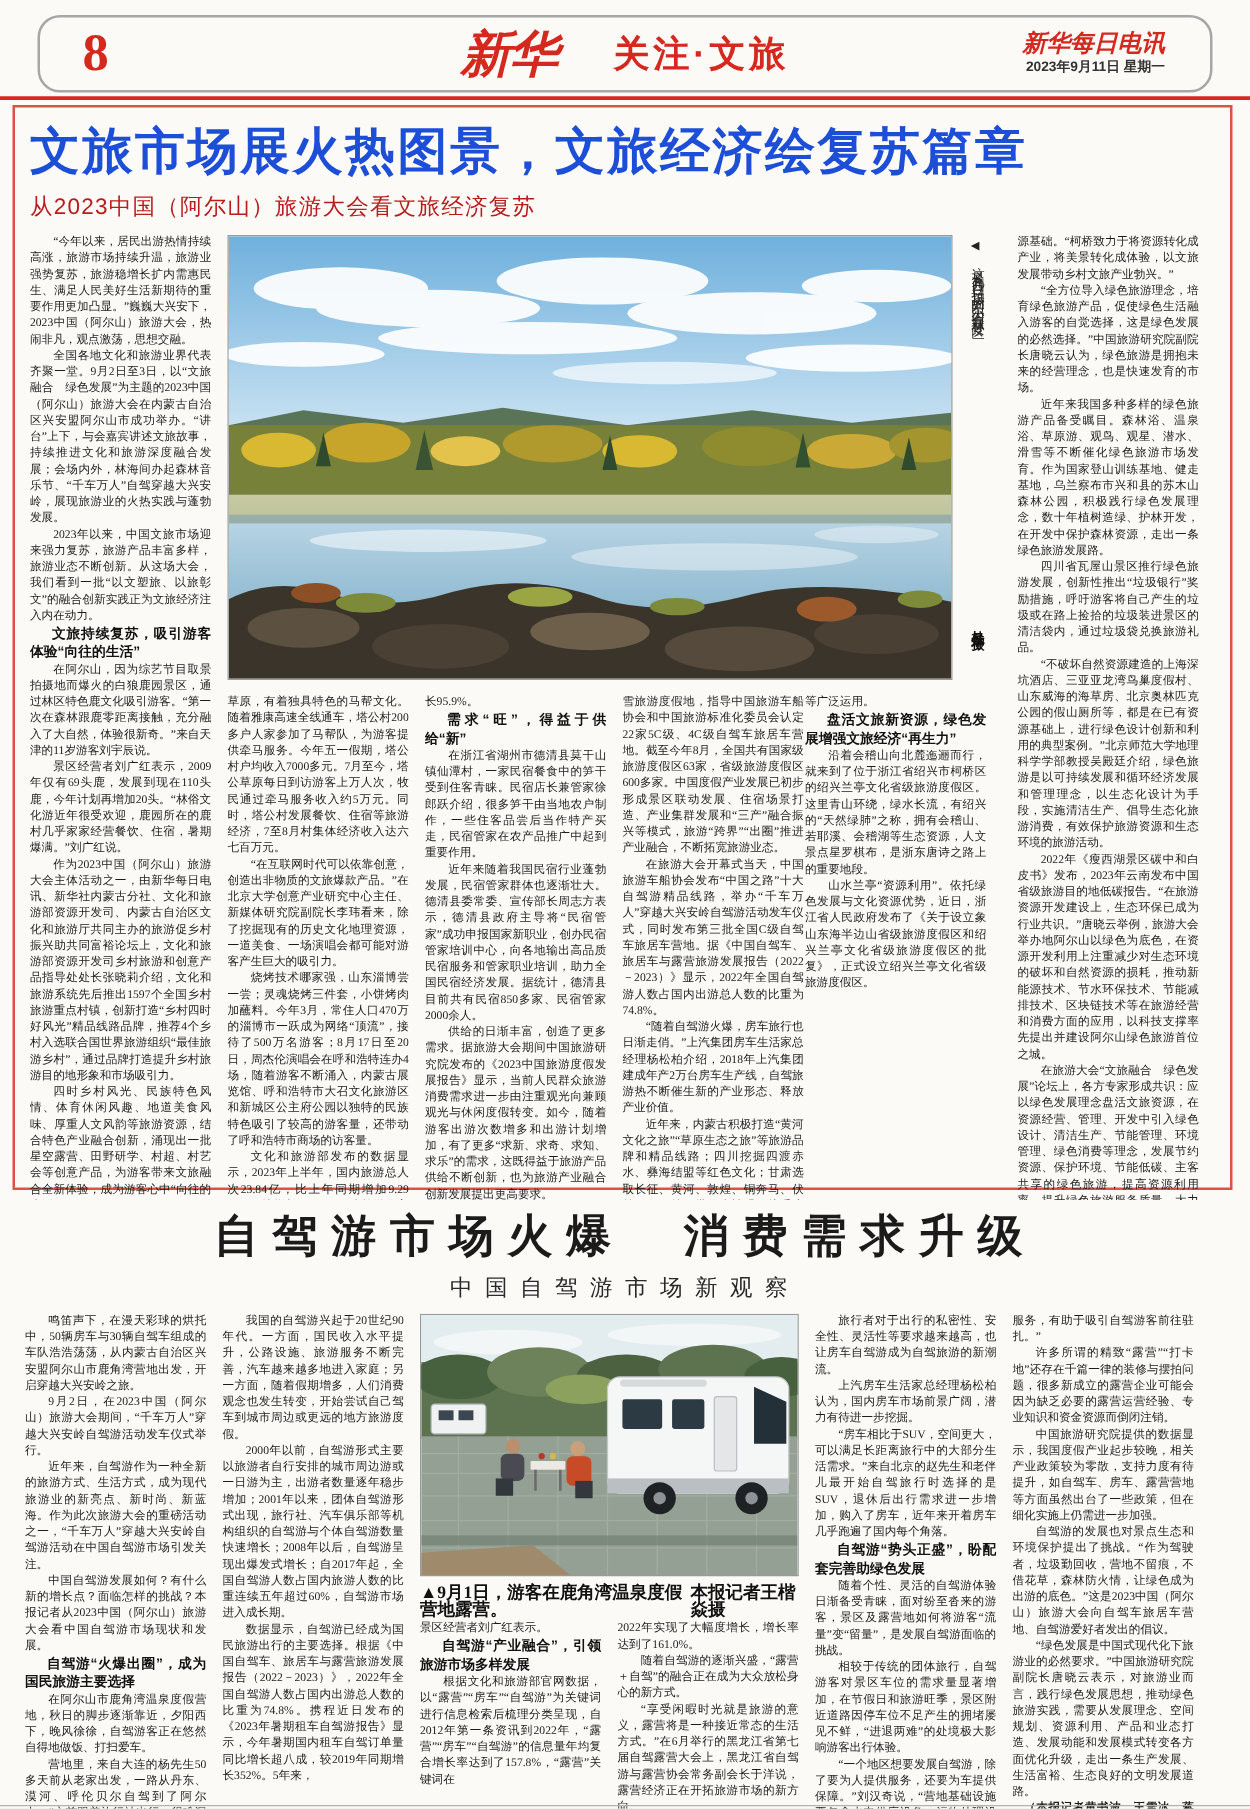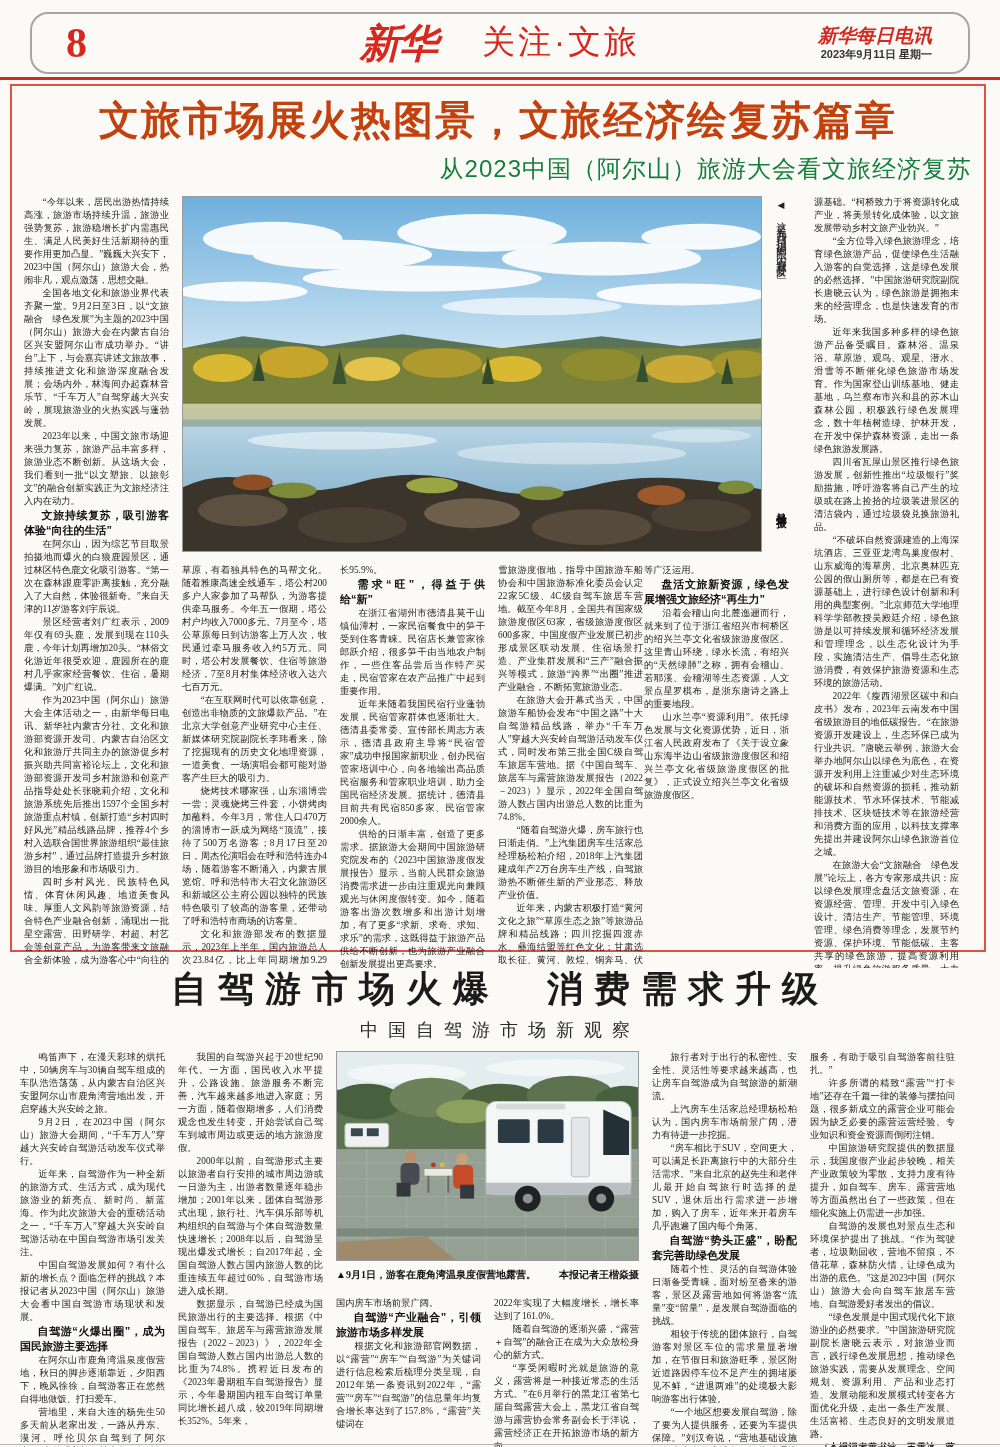--- a/index.html
+++ b/index.html
@@ -4,29 +4,29 @@
 <style>
   html,body{margin:0;padding:0;background:#e9e7e2;}
   .page{position:relative;width:1000px;height:1447px;margin:0 auto;background:#fbfaf7;overflow:hidden;
         font-family:"Liberation Serif","DejaVu Serif",serif;color:#1c1c1c;}
   
   .header-box{position:absolute;left:30px;top:12px;width:936px;height:58px;border:2px solid #a6a6a6;
               border-radius:18px;display:flex;align-items:center;}
   .page-num{margin-left:34px;font-size:42px;font-weight:900;color:#d5281e;line-height:1;}
   .masthead-center{position:absolute;left:0;right:0;text-align:center;color:#d5281e;white-space:nowrap;}
   .brand{font-weight:900;font-style:italic;font-size:40px;letter-spacing:-2px;vertical-align:-4px;margin-right:10px;}
-  .section-title{font-size:33px;font-weight:400;letter-spacing:3px;font-family:"Liberation Sans","DejaVu Sans",sans-serif;margin-left:36px;}
+  .section-title{font-size:29px;font-weight:700;letter-spacing:3px;font-family:"Liberation Sans","DejaVu Sans",sans-serif;margin-left:36px;}
   .header-right{margin-left:auto;margin-right:36px;text-align:right;line-height:1.25;}
   .paper-logo{color:#d5281e;font-weight:900;font-style:italic;font-size:19px;letter-spacing:0;}
   .date-line{font-size:11px;font-weight:700;color:#333;font-family:"Liberation Sans","DejaVu Sans",sans-serif;}
   .red-rule{position:absolute;left:0;top:77px;width:1000px;height:3px;background:#d5281e;}
   
   .article1{position:absolute;left:10px;top:84px;width:976px;height:868px;border:2px solid #dd5247;box-sizing:border-box;padding:8px 12px;}
-  .a1-headline{margin:4px 0 0;text-align:center;font-size:40px;font-weight:900;color:#c2410c;letter-spacing:2px;line-height:1.15;}
-  .a1-subhead{margin-top:9px;text-align:right;font-size:24px;color:#15803d;letter-spacing:1px;
+  .a1-headline{margin:4px 0 0;font-size:40px;font-weight:900;color:#1d4ed8;letter-spacing:2px;line-height:1.15;}
+  .a1-subhead{margin-top:9px;text-align:left;font-size:18px;color:#b91c1c;letter-spacing:1px;
               font-family:"Liberation Sans","DejaVu Sans",sans-serif;}
   .a1-body{position:relative;margin-top:11px;height:772px;}
   
   .col{position:absolute;width:145px;overflow:hidden;font-size:9.3px;line-height:13px;text-align:justify;}
   .col p{margin:0;}
   .para{text-indent:2em;}
   .cont{text-indent:0;}
   .colhead{font-weight:900;font-size:11px;line-height:15px;margin:6px 0 4px;text-indent:1.6em;
            font-family:"Liberation Sans","DejaVu Sans",sans-serif;color:#111;}
   .byline{font-weight:700;margin-top:3px;text-indent:1em;}
@@ -41,21 +41,21 @@
   .vcap-arrow{font-size:9px;}
   
   .article2{position:absolute;left:20px;top:956px;width:960px;height:491px;}
   .a2-headline{margin:12px 0 0;text-align:center;font-size:36px;font-weight:900;color:#1b1b1b;letter-spacing:11px;line-height:1.2;}
   .a2-subtitle{margin-top:7px;text-align:center;font-size:18px;letter-spacing:10px;color:#2a2a2a;
                font-family:"Liberation Sans","DejaVu Sans",sans-serif;}
   .a2-body{position:relative;margin-top:9px;height:399px;overflow:hidden;}
   .photo2{position:absolute;left:316px;top:0;width:303px;height:210px;border:1px solid #9a9a9a;box-sizing:border-box;}
   .photo2 svg{display:block;width:100%;height:100%;}
   .caption2{position:absolute;left:316px;top:217px;width:303px;display:flex;justify-content:space-between;
-            font-size:10px;font-weight:700;color:#111;line-height:14px;}
+            font-size:14px;font-weight:700;color:#111;line-height:14px;}
   .bottom-rule{position:absolute;left:0;bottom:2px;width:1000px;border-top:1.5px solid #b5b2ac;}
 </style>
 </head>
 <body>
 
 <div class="page">
 
   <div class="header-box">
     <div class="page-num">8</div>
     <div class="masthead-center">
@@ -261,21 +261,21 @@
           <p class="colhead">自驾游“火爆出圈”，成为国民旅游主要选择</p>
           <p class="para">在阿尔山市鹿角湾温泉度假营地，秋日的脚步逐渐靠近，夕阳西下，晚风徐徐，自驾游客正在悠然自得地做饭、打扫爱车。</p>
           <p class="para">营地里，来自大连的杨先生50多天前从老家出发，一路从丹东、漠河、呼伦贝尔自驾到了阿尔山，“之前跟着旅行社出行，很难深入感受自然的美丽，所以我们退休后就选择自驾出行。”</p>
         </div>
       <div class="col" style="left:158px;top:0;height:399px">
           <p class="para">我国的自驾游兴起于20世纪90年代。一方面，国民收入水平提升，公路设施、旅游服务不断完善，汽车越来越多地进入家庭；另一方面，随着假期增多，人们消费观念也发生转变，开始尝试自己驾车到城市周边或更远的地方旅游度假。</p>
           <p class="para">2000年以前，自驾游形式主要以旅游者自行安排的城市周边游或一日游为主，出游者数量逐年稳步增加；2001年以来，团体自驾游形式出现，旅行社、汽车俱乐部等机构组织的自驾游与个体自驾游数量快速增长；2008年以后，自驾游呈现出爆发式增长；自2017年起，全国自驾游人数占国内旅游人数的比重连续五年超过60%，自驾游市场进入成长期。</p>
           <p class="para">数据显示，自驾游已经成为国民旅游出行的主要选择。根据《中国自驾车、旅居车与露营旅游发展报告（2022－2023）》，2022年全国自驾游人数占国内出游总人数的比重为74.8%。携程近日发布的《2023年暑期租车自驾游报告》显示，今年暑期国内租车自驾订单量同比增长超八成，较2019年同期增长352%。5年来，</p>
         </div>
       <div class="col" style="left:316px;top:246px;height:153px">
-          <p class="para cont">国内房车市场前景广阔。</p>
+          <p class="para cont">景区经营者刘广红表示。</p>
           <p class="colhead">自驾游“产业融合”，引领旅游市场多样发展</p>
           <p class="para">根据文化和旅游部官网数据，以“露营”“房车”“自驾游”为关键词进行信息检索后梳理分类呈现，自2012年第一条资讯到2022年，“露营”“房车”“自驾游”的信息量年均复合增长率达到了157.8%，“露营”关键词在</p>
         </div>
       <div class="col" style="left:474px;top:246px;height:153px">
           <p class="para cont">2022年实现了大幅度增长，增长率达到了161.0%。</p>
           <p class="para">随着自驾游的逐渐兴盛，“露营＋自驾”的融合正在成为大众放松身心的新方式。</p>
           <p class="para">“享受闲暇时光就是旅游的意义，露营将是一种接近常态的生活方式。”在6月举行的黑龙江省第七届自驾露营大会上，黑龙江省自驾游与露营协会常务副会长于洋说，露营经济正在开拓旅游市场的新方向。</p>
         </div>
       <div class="col" style="left:632px;top:0;height:399px">
           <p class="para">旅行者对于出行的私密性、安全性、灵活性等要求越来越高，也让房车自驾游成为自驾旅游的新潮流。</p>

